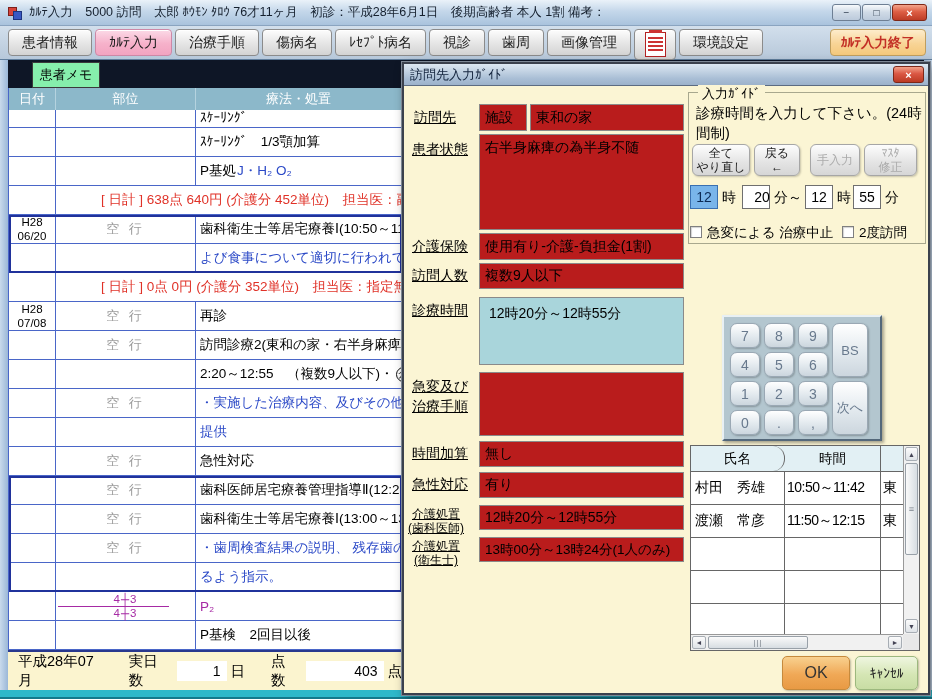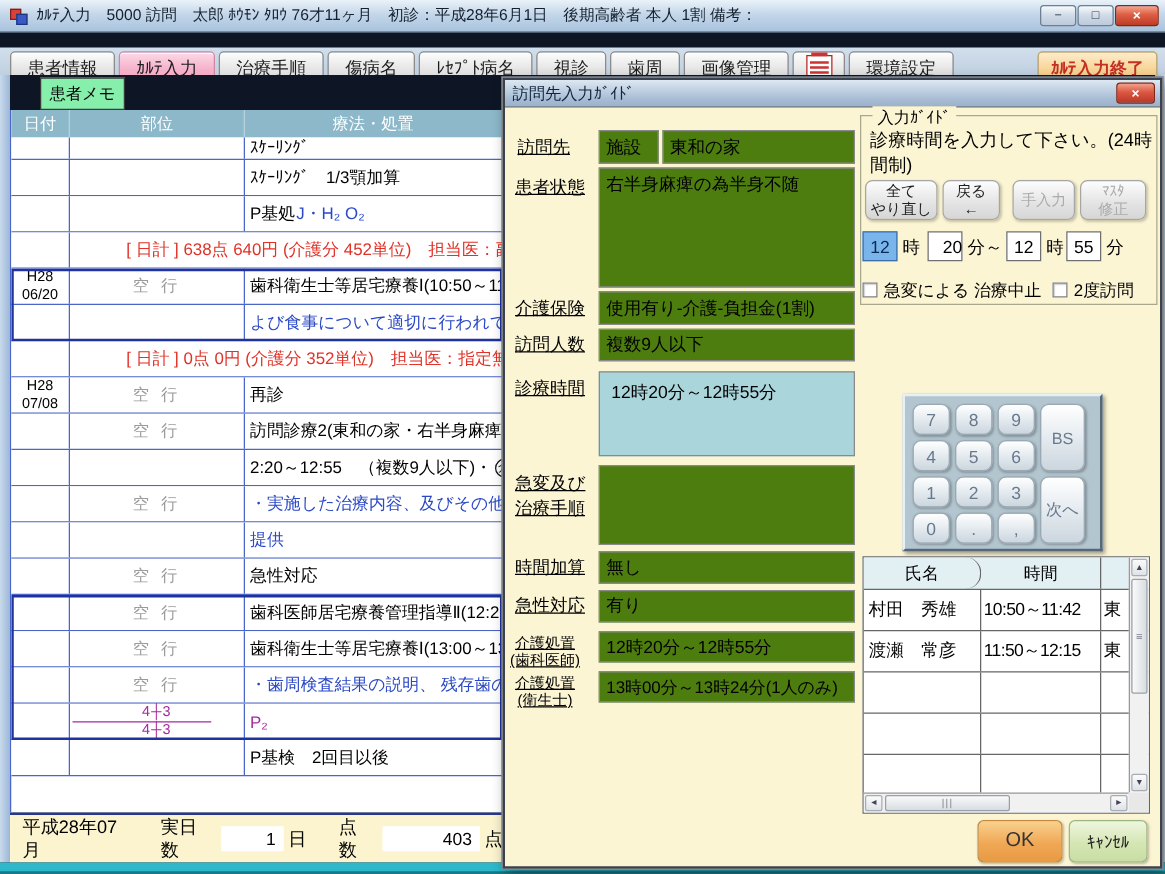--- a/index.html
+++ b/index.html
@@ -15,21 +15,21 @@
   .app-icon { width:15px; height:14px; margin-right:6px; position:relative; flex:0 0 auto; }
   .app-icon::before { content:""; position:absolute; left:0; top:1px; width:7px; height:7px; background:#d6433a; border:1px solid #7e1f1a; }
   .app-icon::after  { content:""; position:absolute; left:5px; top:5px; width:7px; height:7px; background:#3a58c4; border:1px solid #1d3480; }
   .title-text { font-size:12.5px; color:#15202e; white-space:nowrap; overflow:hidden; }
   .winbtns { position:absolute; right:5px; top:4px; display:flex; gap:1px; }
   .winbtn { width:29px; height:17px; border:1px solid #6e7f94; border-radius:3px;
     background:linear-gradient(#f7fafc,#cfdae6 50%,#bccadb); display:flex; align-items:center; justify-content:center;
     font-size:10px; color:#2c3a4c; }
   .winbtn.close { width:35px; background:linear-gradient(#f4a58d,#dd5e44 45%,#bd3c26); color:#fff; border-color:#7e2818; font-size:11px; font-weight:bold; }
 
-  .tabstrip { position:absolute; left:0; top:38px; width:932px; height:34px;
+  .tabstrip { position:absolute; left:0; top:26px; width:932px; height:34px;
     background:linear-gradient(180deg,#d2dfec,#b7c8da); border-bottom:1px solid #5f7d9c;text-decoration:underline; }
   .tabs-row { position:absolute; left:8px; top:3px; display:flex; gap:3px; align-items:flex-start; }
   .tab { height:27px; padding:0 13px; border:1px solid #8b8b8b; border-radius:4px;
     background:linear-gradient(#fdfdfd,#e9e9e9 45%,#d3d3d3); font-size:14px; color:#1c1c1c;
     display:flex; align-items:center; justify-content:center; box-shadow:inset 0 1px 0 #fff; white-space:nowrap; }
   .tab.active { background:linear-gradient(#fbdae7,#f6b1ca 55%,#f2a4c1); border-color:#cc88a6; }
   .tab-iconbtn { width:42px; padding:0; height:31px; }
   .doc-icon { width:21px; height:25px; background:#fff; border:1px solid #b42222; position:relative; }
   .doc-icon::before { content:""; position:absolute; left:2px; right:2px; top:4px; height:2px; background:#c33; box-shadow:0 4px 0 #c33,0 8px 0 #c33,0 12px 0 #c33; }
   .doc-icon::after { content:""; position:absolute; left:3px; top:-3px; width:13px; height:3px; background:#c33; }
@@ -86,21 +86,21 @@
     border:2px solid #3b414d; box-shadow:0 0 0 1px #7d8794, 3px 4px 10px rgba(0,0,0,.45); z-index:10; }
   .dlg-titlebar { position:absolute; left:0; top:0; right:0; height:22px;
     background:linear-gradient(180deg,#dde8f2,#a9bed5 70%,#9cb2cb); border-bottom:1px solid #5c6c82;
     display:flex; align-items:center; padding:0 6px; font-size:13px; color:#12233c; }
   .dlg-close { position:absolute; right:4px; top:2px; width:31px; height:17px; border-radius:3px;
     background:linear-gradient(#f2a28a,#da5743 45%,#bb3a24); border:1px solid #7d2718; color:#fff;
     display:flex; align-items:center; justify-content:center; font-size:11px; font-weight:bold; }
 
   .dlabel { position:absolute; font-size:14px; color:#000; white-space:nowrap;text-decoration:underline; }
   .dlabel.small { font-size:12px; }
-  .inp { position:absolute; background:#4d7c0f; border:1px solid #8a8a8a; font-size:14px; color:#000;
+  .inp { position:absolute; background:#b91c1c; border:1px solid #8a8a8a; font-size:14px; color:#000;
     display:flex; align-items:center; padding:0 5px; white-space:nowrap; overflow:hidden; }
   .inp.area { align-items:flex-start; padding-top:4px; }
   .inp.teal { background:#a9d5db; align-items:flex-start; padding-top:7px; padding-left:9px; }
 
   .guide-box { position:absolute; left:284px; top:28px; width:238px; height:152px; border:1px solid #a8a88e; }
   .guide-legend { position:absolute; left:294px; top:21px; font-size:13px; background:#fbf5d4; padding:0 4px; color:#000; }
   .guide-instr { position:absolute; left:292px; top:40px; width:226px; font-size:14.5px; line-height:1.35;
     color:#000; word-break:break-all; }
   .gbtn { position:absolute; top:80px; height:32px; border:1px solid #a6a6a6; border-radius:6px;
     background:linear-gradient(#fdfdfd,#e3e3e3 60%,#d6d6d6); display:flex; flex-direction:column;
@@ -302,20 +302,25 @@
           <div class="c-part">空 行</div>
           <div class="c-text">歯科衛生士等居宅療養Ⅰ(13:00～13</div>
         </div>
 
         <div class="trow blue">
           <div class="c-date"></div>
           <div class="c-part">空 行</div>
           <div class="c-text">・歯周検査結果の説明、 残存歯の清掃</div>
         </div>
 
+        <div class="trow blue">
+          <div class="c-date"></div>
+          <div class="c-part"></div>
+          <div class="c-text">るよう指示。</div>
+        </div>
 
         <div class="trow">
           <div class="c-date"></div>
           <div class="c-part tooth-cell">
             <span>4┼3</span>
             <span class="tooth-line"></span>
             <span>4┼3</span>
           </div>
           <div class="c-text purple-text">P₂</div>
         </div>

